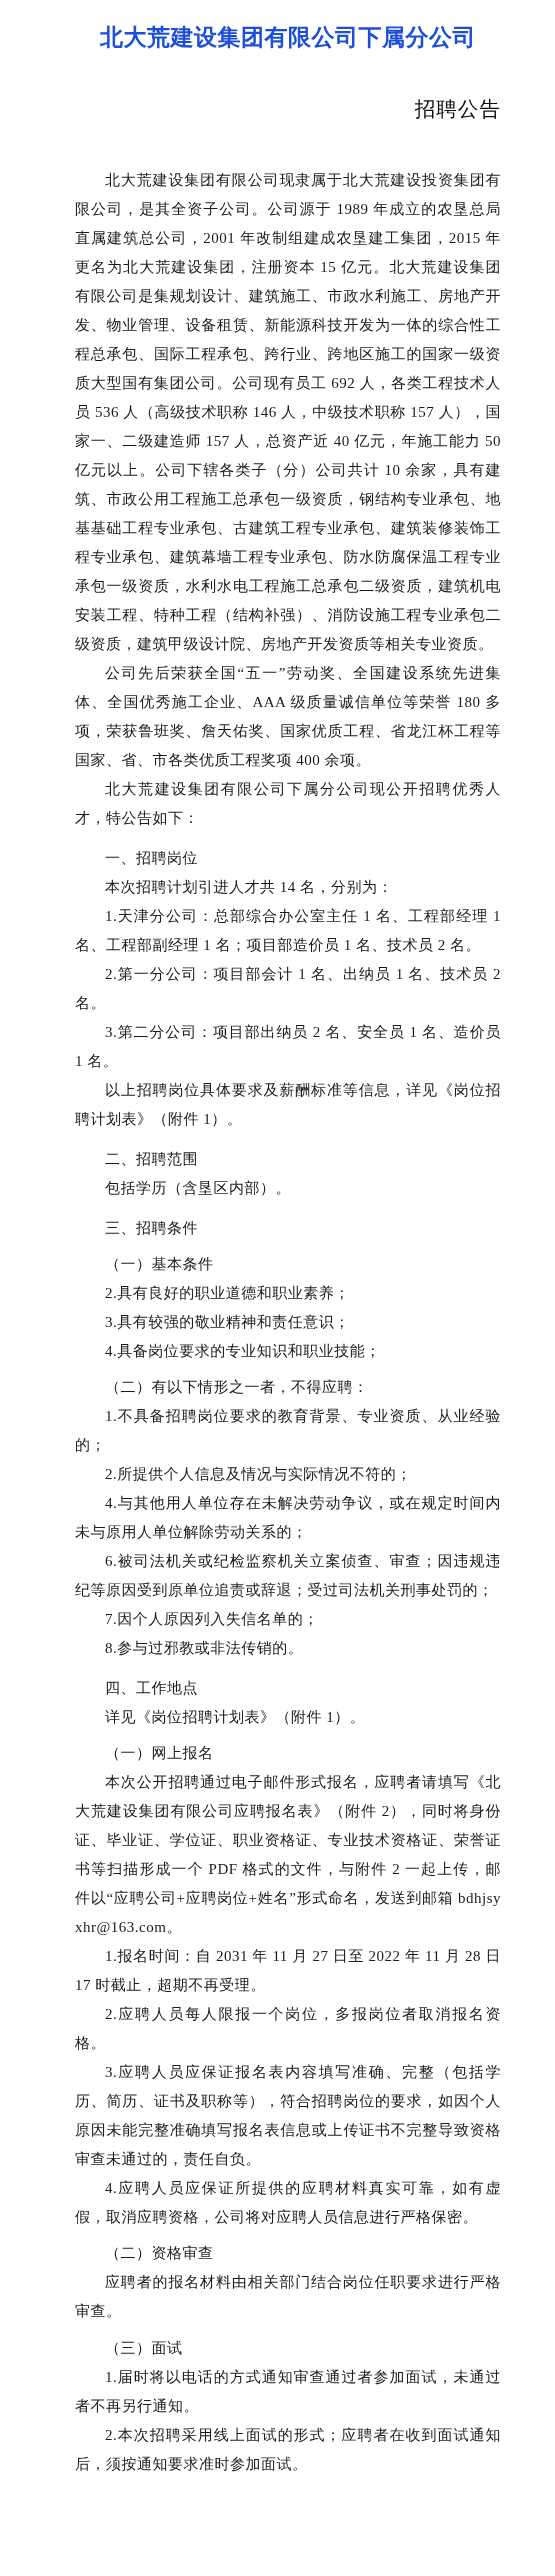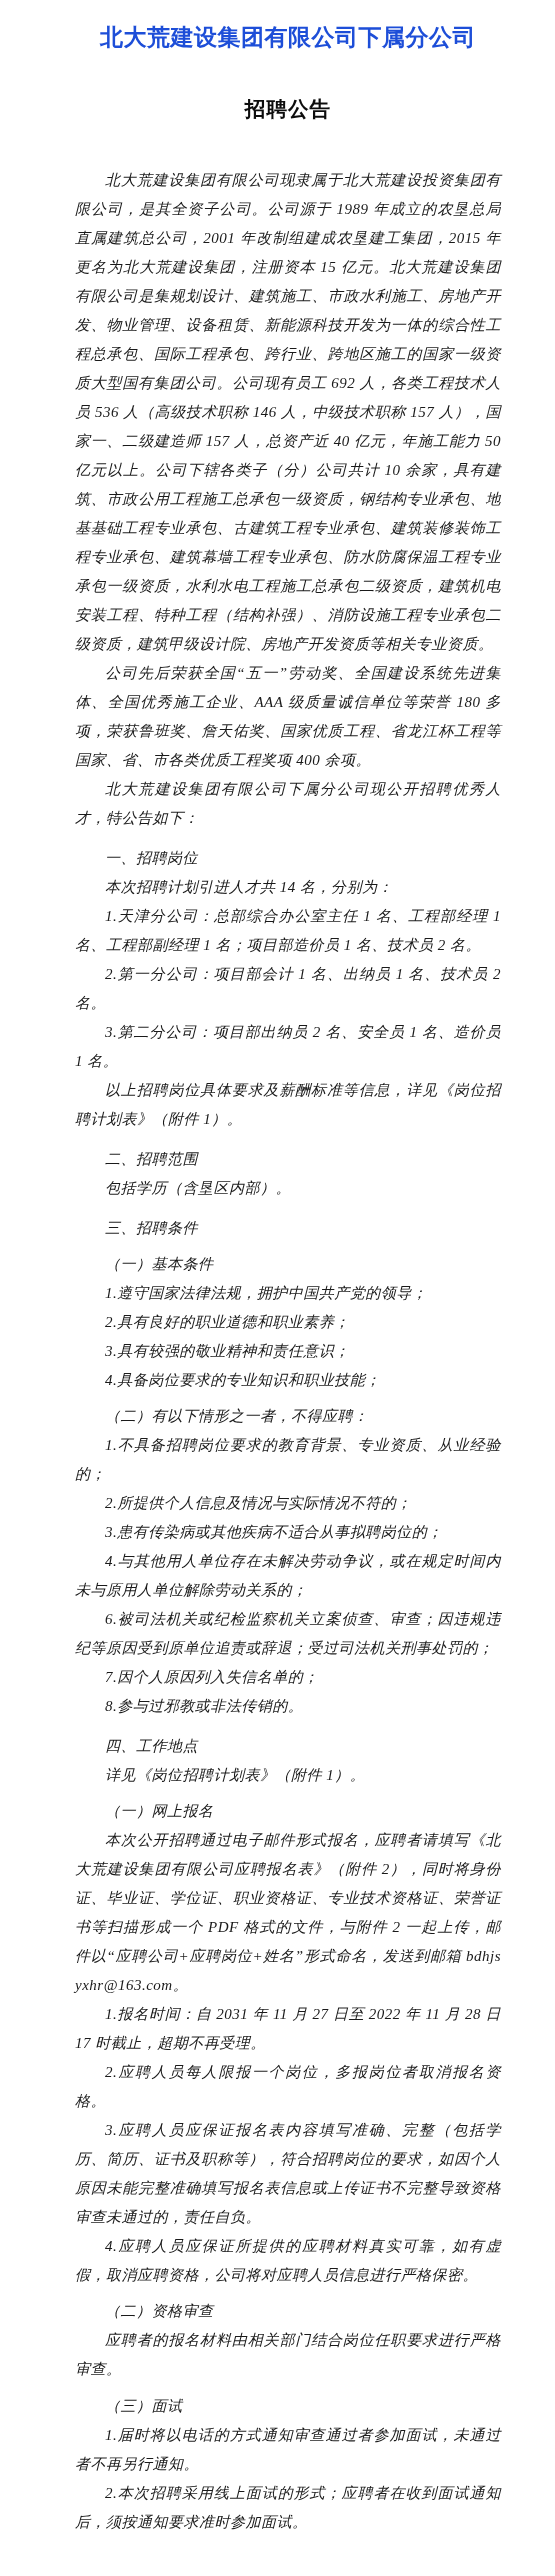--- a/index.html
+++ b/index.html
@@ -18,39 +18,38 @@
     font-family: "Liberation Sans", "DejaVu Sans", sans-serif;
     font-weight: 700;
     font-size: 23px;
     line-height: 31px;
     text-align: center;
     letter-spacing: 0.5px;
     color: #1d4ed8;
   }
   .doc-subtitle {
     font-family: "Liberation Sans", "DejaVu Sans", sans-serif;
-    font-weight: 700;
+    font-weight: 400;
     font-size: 20.6px;
     line-height: 29px;
-    text-align: center;
+    text-align: right;
     letter-spacing: 1px;
     color: #0d0d0d;
     margin-top: 41px;
     margin-bottom: 43px;
   }
   .doc-body p.blk {
     margin: 0;
     font-size: 15px;
     line-height: 29px;
     letter-spacing: 0.5px;
     text-align: justify;
     text-indent: 30px;
     color: #1a1a1a;
     word-break: break-all;
-    font-style: italic;
   }
   .doc-body p.h1 { margin-top: 11px; }
   .doc-body p.h2 { margin-top: 7.2px; }
 </style>
 </head>
 <body>
 
 <div class="page">
 
   <div class="doc-title">北大荒建设集团有限公司下属分公司</div>
@@ -64,28 +63,26 @@
       <p class="blk h1">一、招聘岗位</p>
       <p class="blk p">本次招聘计划引进人才共 14 名，分别为：</p>
       <p class="blk p">1.天津分公司：总部综合办公室主任 1 名、工程部经理 1 名、工程部副经理 1 名；项目部造价员 1 名、技术员 2 名。</p>
       <p class="blk p">2.第一分公司：项目部会计 1 名、出纳员 1 名、技术员 2 名。</p>
       <p class="blk p">3.第二分公司：项目部出纳员 2 名、安全员 1 名、造价员 1 名。</p>
       <p class="blk p">以上招聘岗位具体要求及薪酬标准等信息，详见《岗位招聘计划表》（附件 1）。</p>
       <p class="blk h1">二、招聘范围</p>
       <p class="blk p">包括学历（含垦区内部）。</p>
       <p class="blk h1">三、招聘条件</p>
       <p class="blk h2">（一）基本条件</p>
-      <p class="blk p">1.遵守国家法律法规，拥护中国共产党的领导；</p>
       <p class="blk p">2.具有良好的职业道德和职业素养；</p>
       <p class="blk p">3.具有较强的敬业精神和责任意识；</p>
       <p class="blk p">4.具备岗位要求的专业知识和职业技能；</p>
       <p class="blk h2">（二）有以下情形之一者，不得应聘：</p>
       <p class="blk p">1.不具备招聘岗位要求的教育背景、专业资质、从业经验的；</p>
       <p class="blk p">2.所提供个人信息及情况与实际情况不符的；</p>
-      <p class="blk p">3.患有传染病或其他疾病不适合从事拟聘岗位的；</p>
       <p class="blk p">4.与其他用人单位存在未解决劳动争议，或在规定时间内未与原用人单位解除劳动关系的；</p>
       <p class="blk p">6.被司法机关或纪检监察机关立案侦查、审查；因违规违纪等原因受到原单位追责或辞退；受过司法机关刑事处罚的；</p>
       <p class="blk p">7.因个人原因列入失信名单的；</p>
       <p class="blk p">8.参与过邪教或非法传销的。</p>
       <p class="blk h1">四、工作地点</p>
       <p class="blk p">详见《岗位招聘计划表》（附件 1）。</p>
       <p class="blk h2">（一）网上报名</p>
       <p class="blk p">本次公开招聘通过电子邮件形式报名，应聘者请填写《北大荒建设集团有限公司应聘报名表》（附件 2），同时将身份证、毕业证、学位证、职业资格证、专业技术资格证、荣誉证书等扫描形成一个 PDF 格式的文件，与附件 2 一起上传，邮件以“应聘公司+应聘岗位+姓名”形式命名，发送到邮箱 bdhjsyxhr@163.com。</p>
       <p class="blk p">1.报名时间：自 2031 年 11 月 27 日至 2022 年 11 月 28 日 17 时截止，超期不再受理。</p>
       <p class="blk p">2.应聘人员每人限报一个岗位，多报岗位者取消报名资格。</p>

